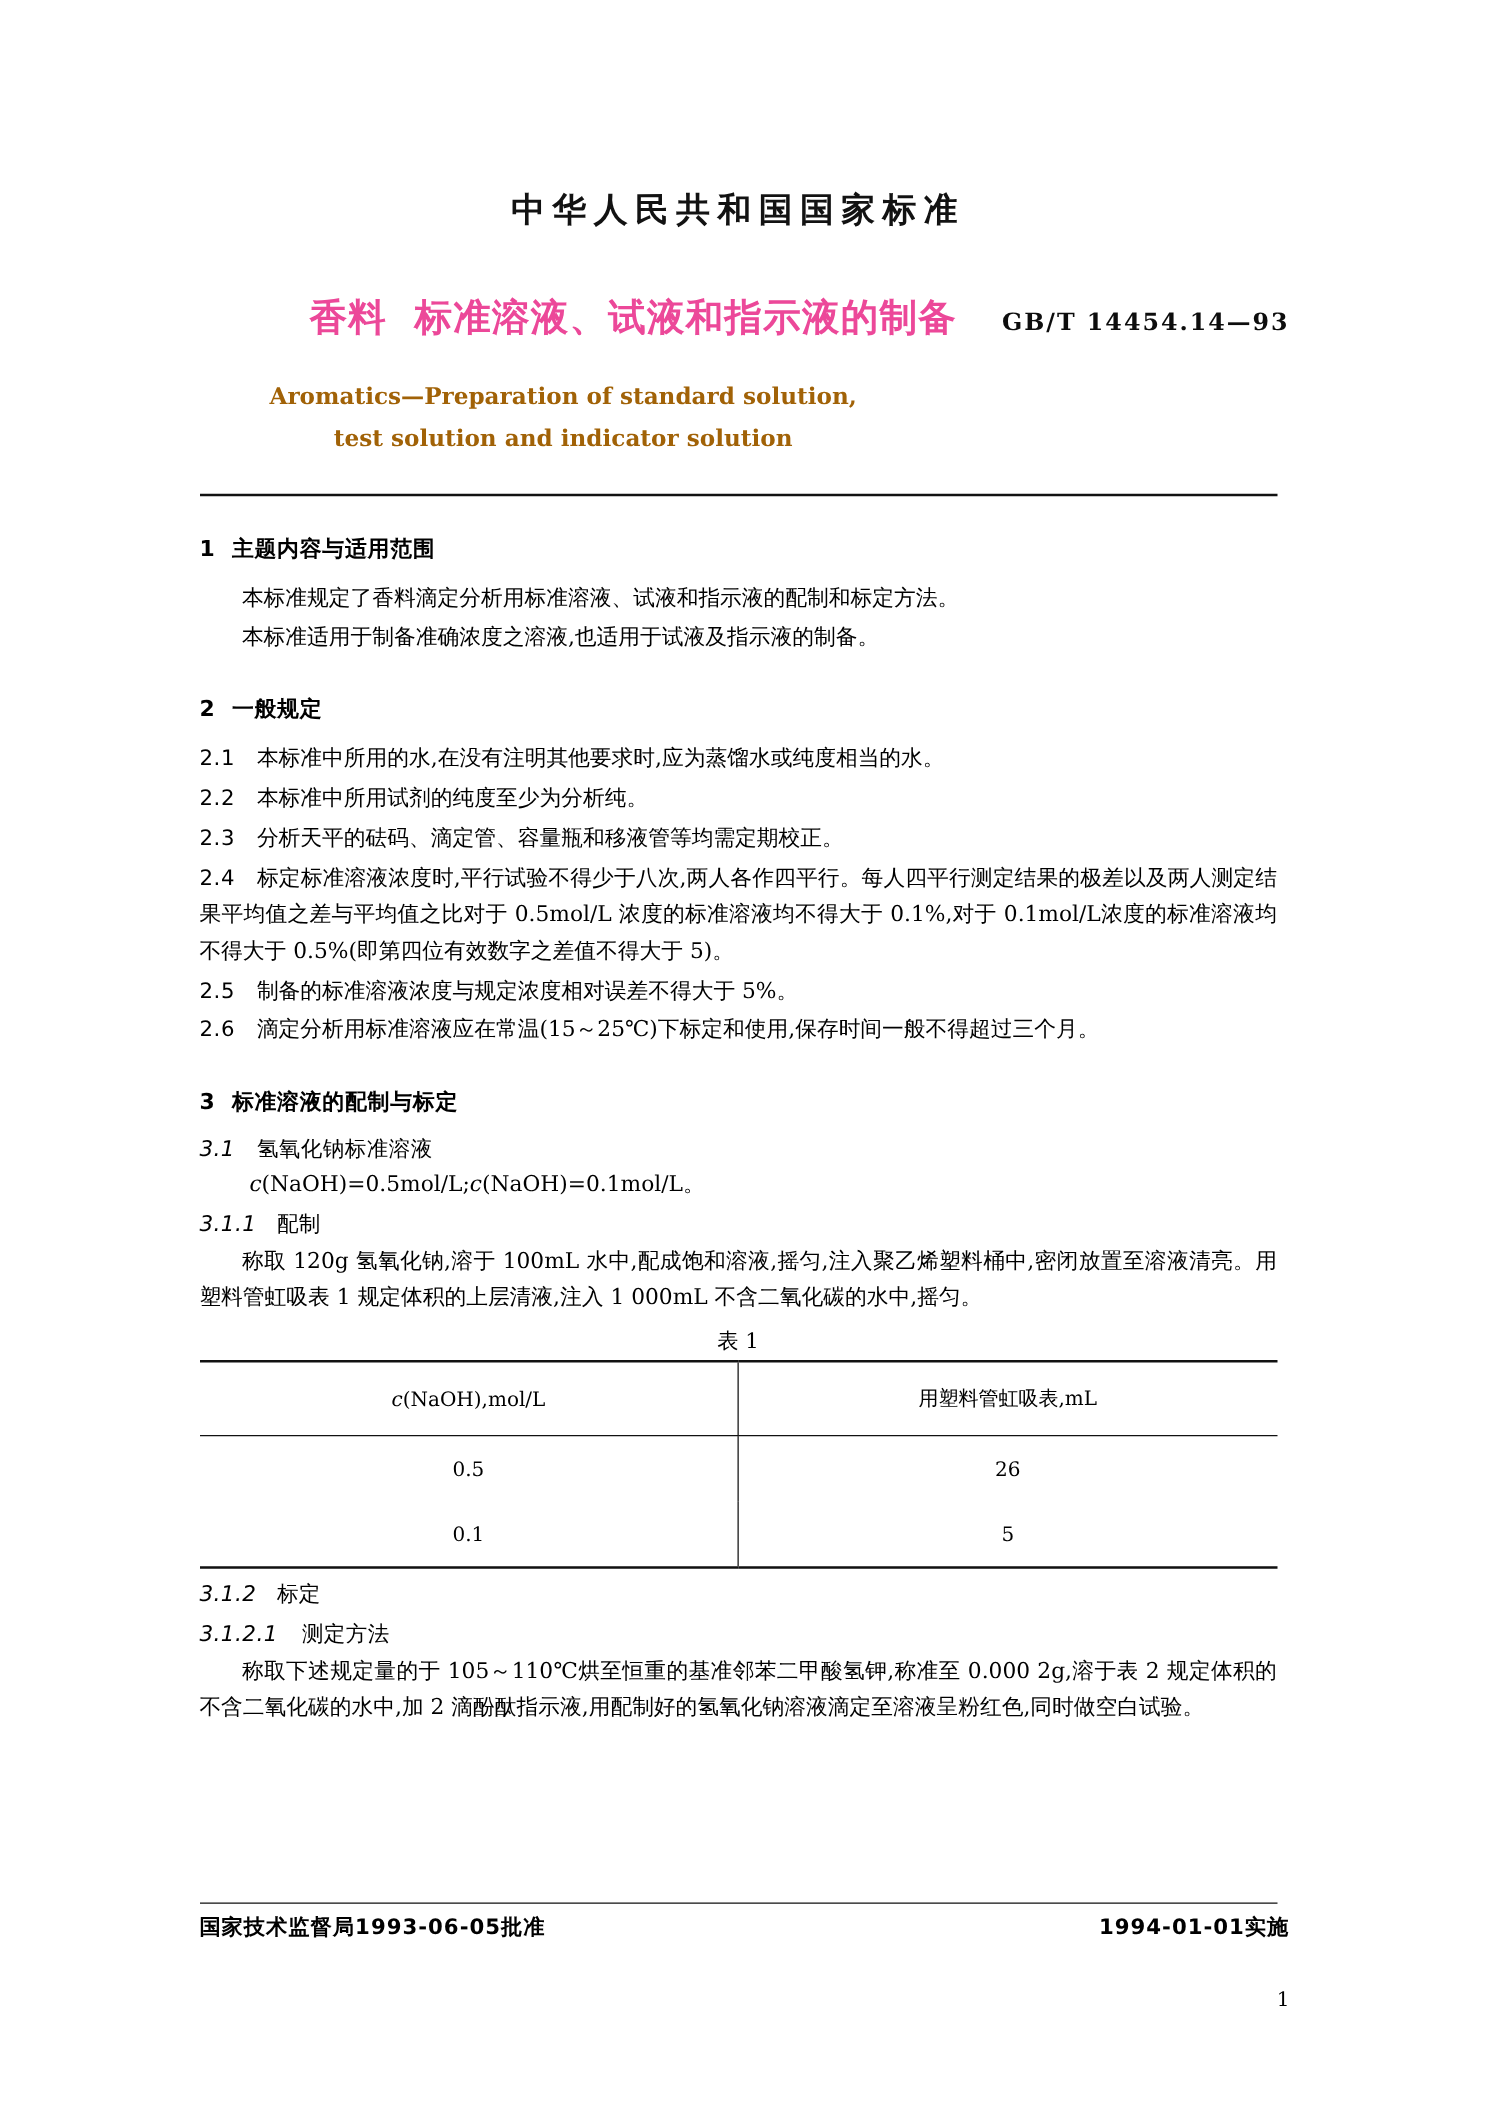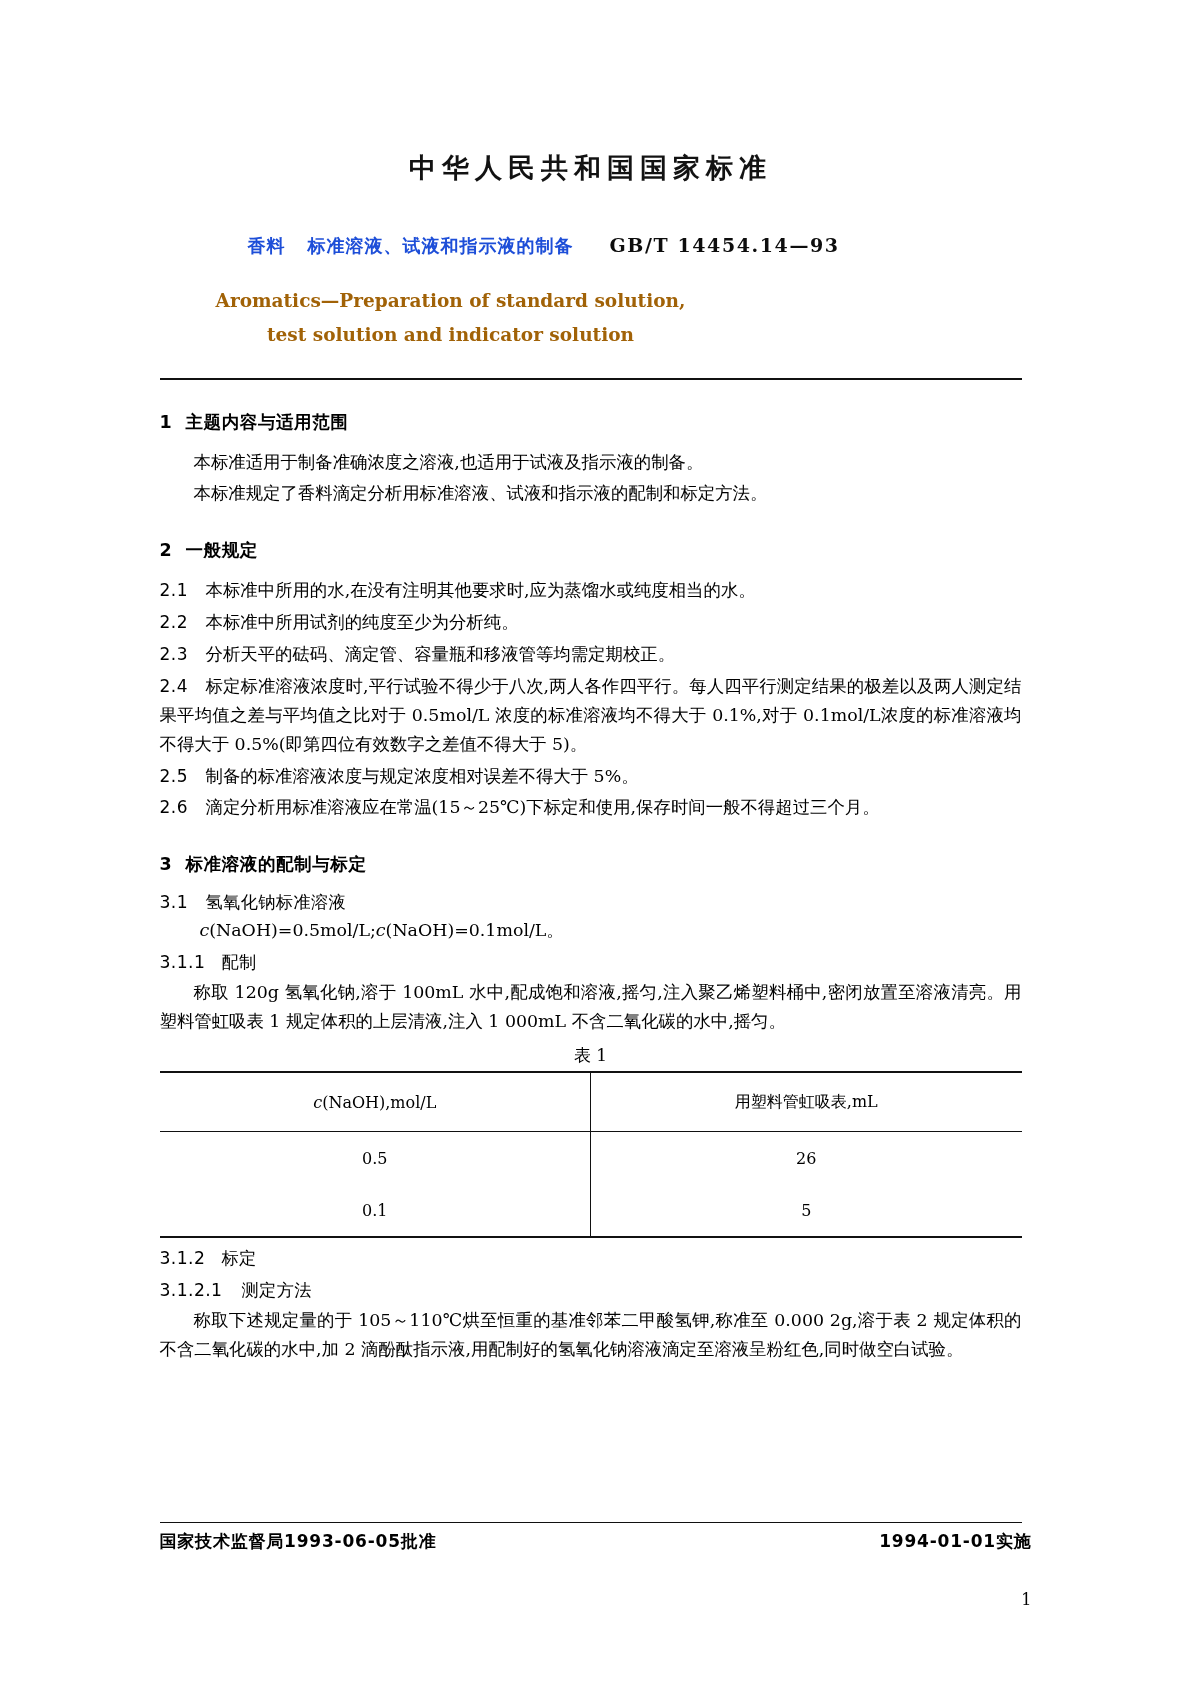--- a/index.html
+++ b/index.html
@@ -41,24 +41,24 @@
   .title-row {
     display: flex;
     align-items: baseline;
     justify-content: flex-start;
     margin-top: 48px;
     padding-left: 88px;
   }
   .title-cn {
     font-family: "DejaVu Sans", "Liberation Sans", sans-serif;
     font-weight: 700;
-    font-size: 18px;
+    font-size: 30px;
     letter-spacing: 1px;
     white-space: nowrap;
-    color: #1d4ed8;
+    color: #ec4899;
   }
   .title-cn .gap {
     display: inline-block;
     width: 22px;
   }
   .std-no {
     margin-left: 36px;
     font-family: "DejaVu Serif", "Liberation Serif", serif;
     font-weight: 700;
     font-size: 19px;
@@ -122,20 +122,21 @@
   }
   .sub-h {
     font-family: "DejaVu Sans", "Liberation Sans", sans-serif;
     font-size: 17.2px;
     margin: 8px 0 4px 0;
     letter-spacing: 0.4px;
   }
   .sub-h .cno {
     display: inline-block;
     min-width: 46px;
+    font-style: italic;
   }
   .sub-h .cno.wide {
     min-width: 62px;
   }
   .sub-h .cno.xwide {
     min-width: 82px;
   }
   .sub-h .lbl {
     font-family: "DejaVu Sans", "Liberation Sans", sans-serif;
   }
@@ -228,22 +229,22 @@
     <div class="title-en">
       <div>Aromatics—Preparation of standard solution,</div>
       <div>test solution and indicator solution</div>
     </div>
 
     <hr class="rule">
 
     <div class="h2">
       <span class="num">1</span><span>主题内容与适用范围</span>
     </div>
+    <p class="para indent">本标准规定了香料滴定分析用标准溶液、试液和指示液的配制和标定方法。</p>
     <p class="para indent">本标准适用于制备准确浓度之溶液,也适用于试液及指示液的制备。</p>
-    <p class="para indent">本标准规定了香料滴定分析用标准溶液、试液和指示液的配制和标定方法。</p>
 
     <div class="h2">
       <span class="num">2</span><span>一般规定</span>
     </div>
 
     <p class="clause">
       <span class="cno">2.1</span><span>本标准中所用的水,在没有注明其他要求时,应为蒸馏水或纯度相当的水。</span>
     </p>
     <p class="clause">
       <span class="cno">2.2</span><span>本标准中所用试剂的纯度至少为分析纯。</span>

